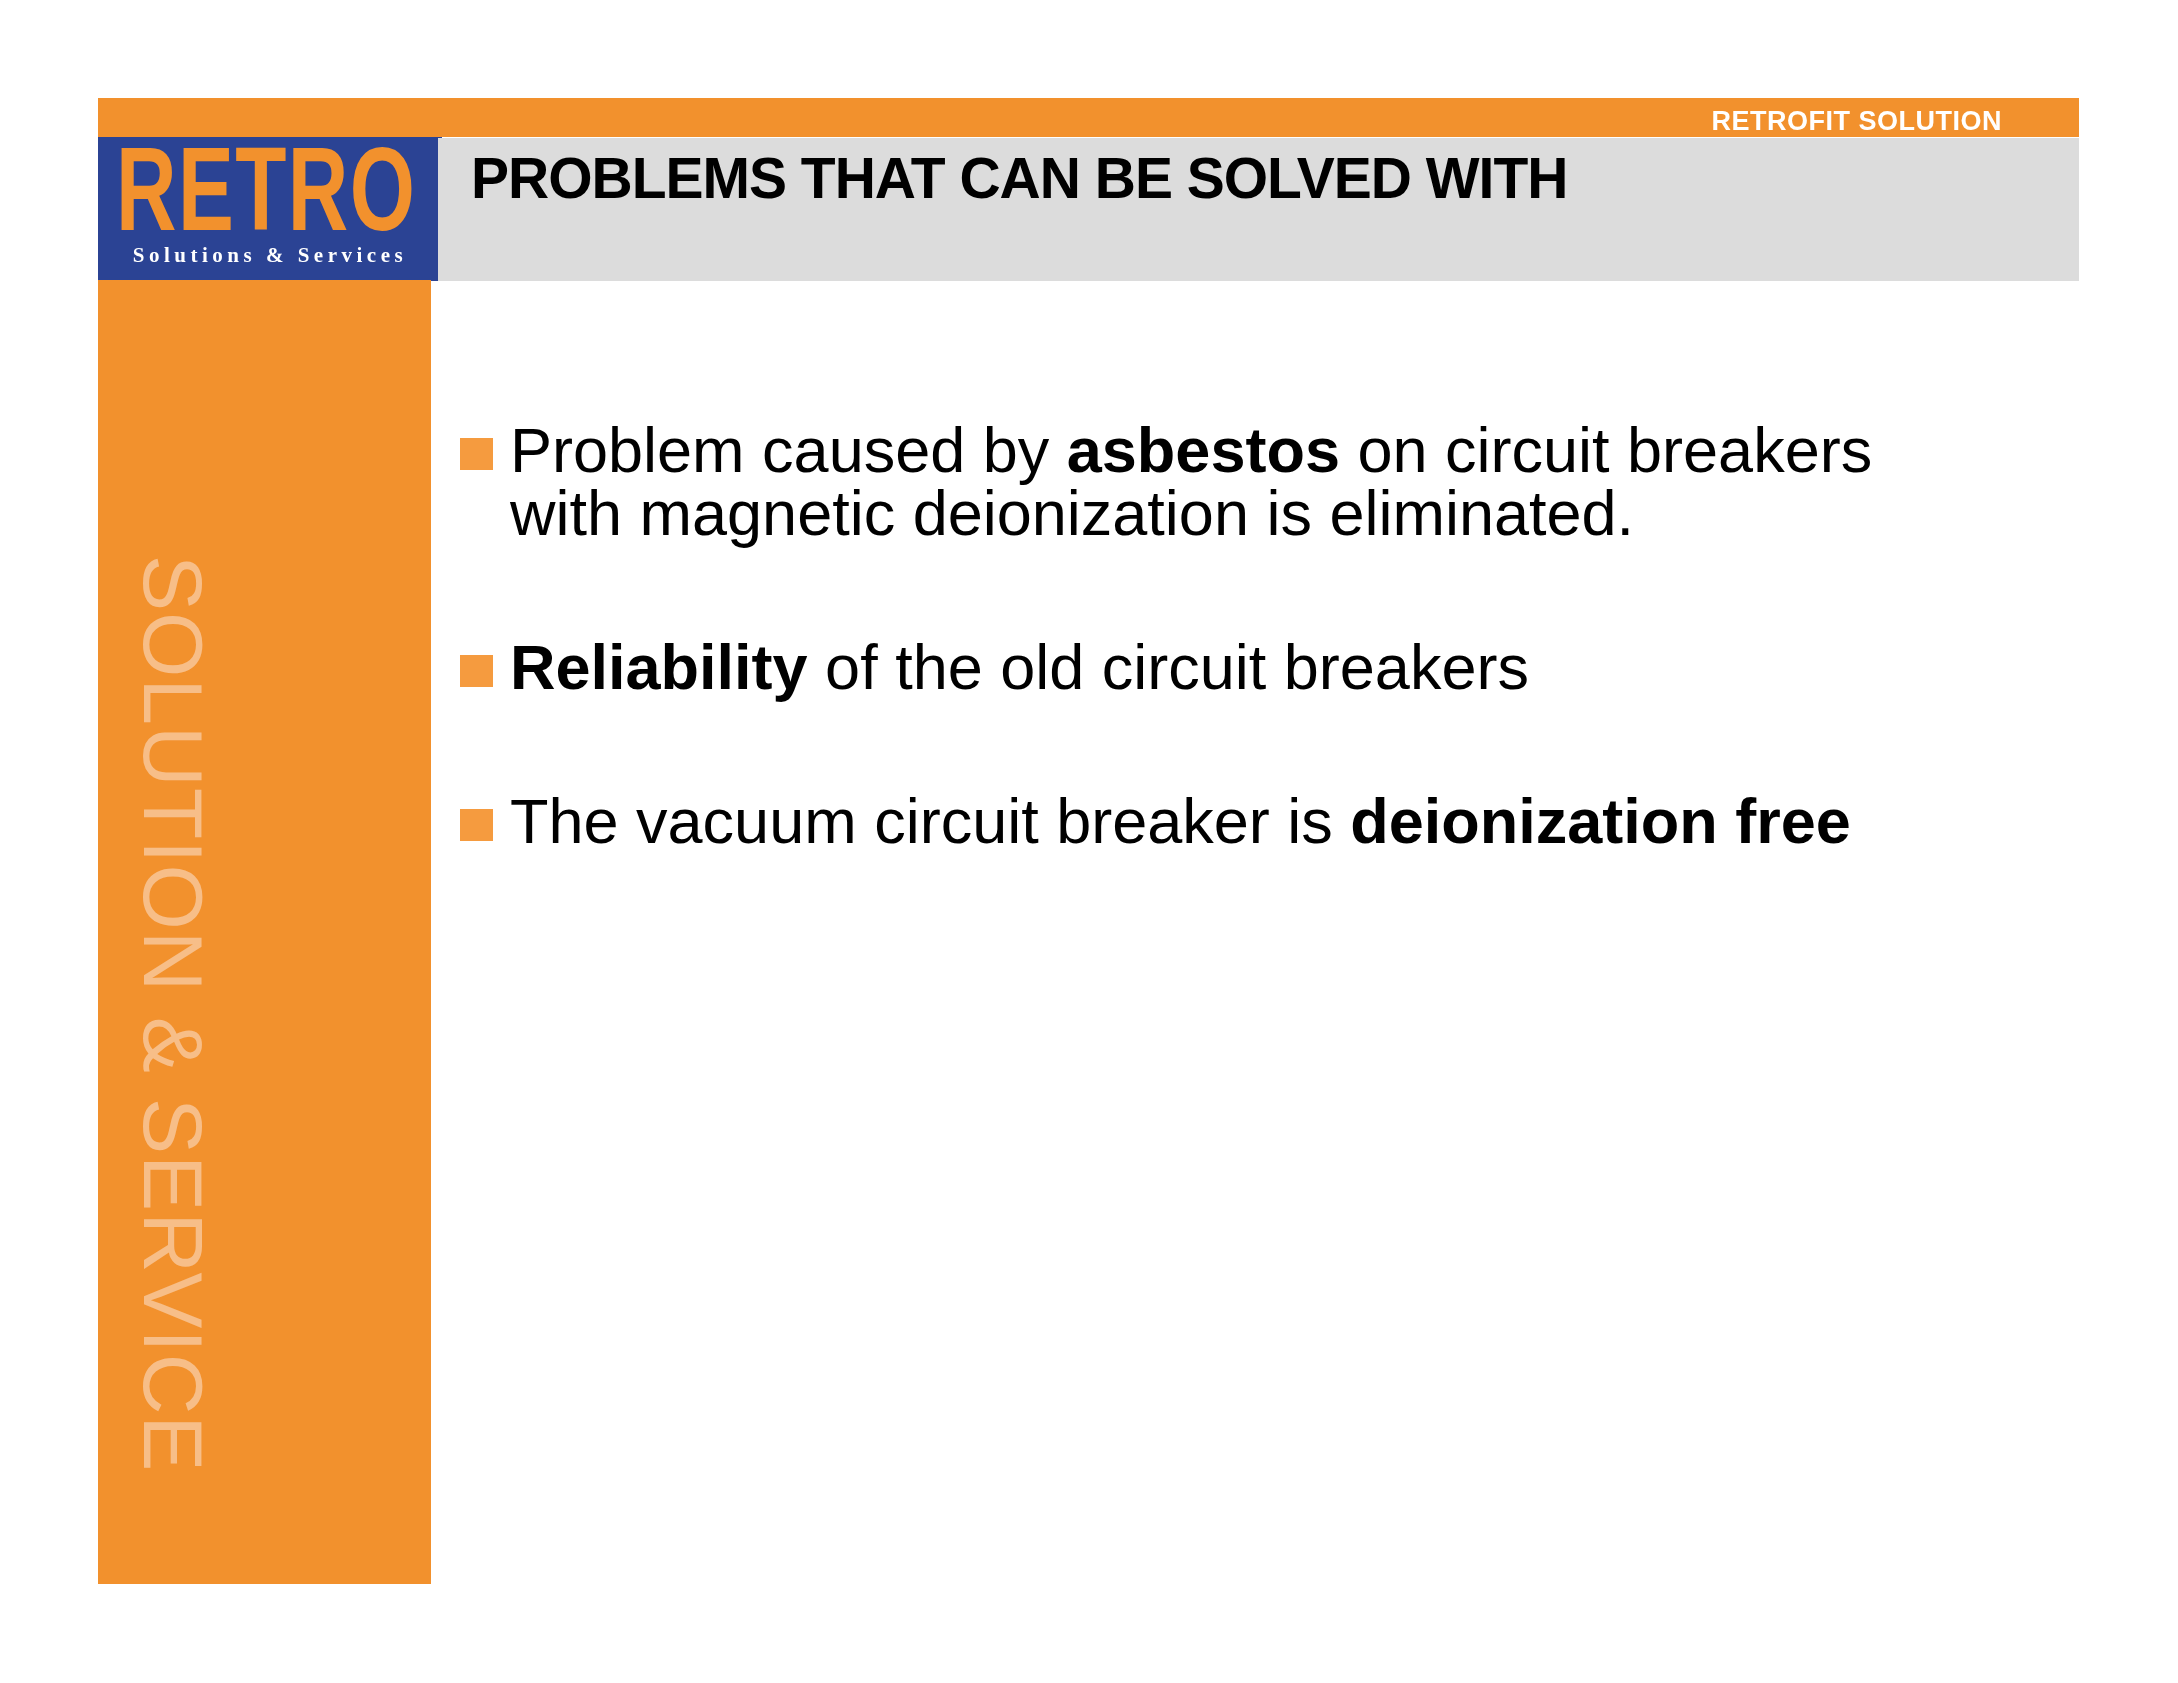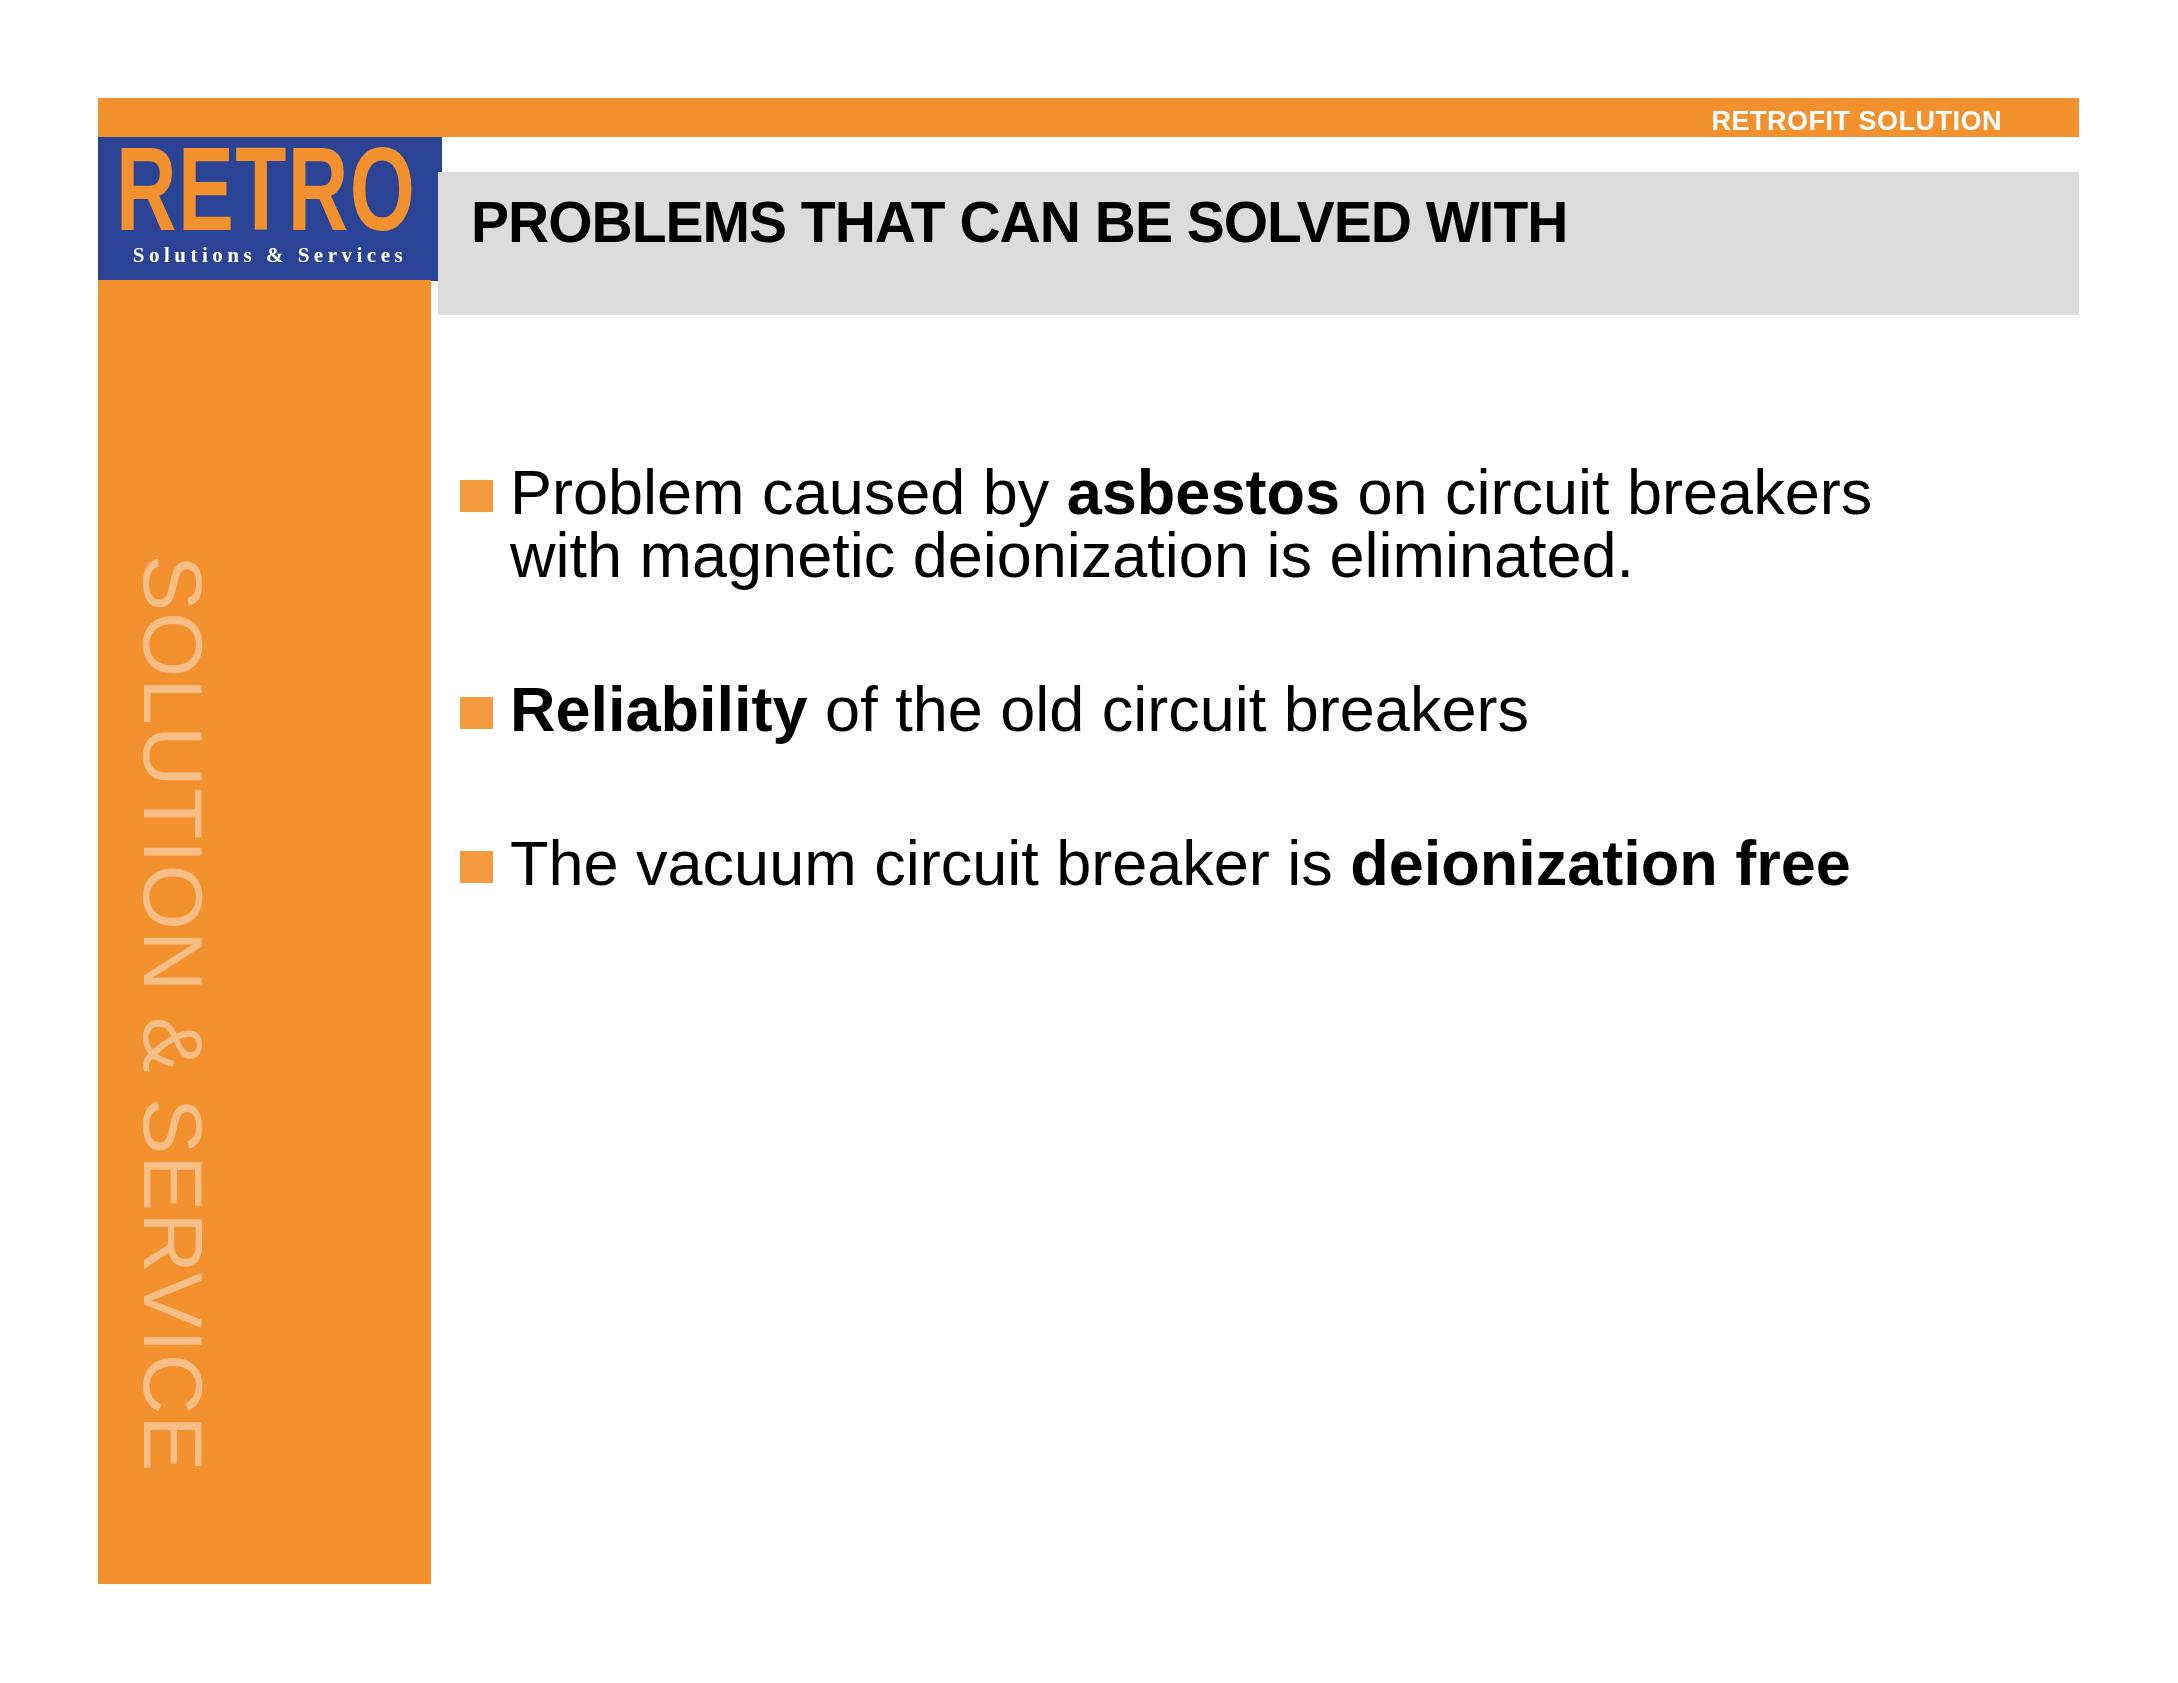--- a/index.html
+++ b/index.html
@@ -77,22 +77,21 @@
 
   
   .header-bar {
     position: absolute;
     left: 438px;
     top: 138px;
     width: 1641px;
     height: 143px;
     background: var(--gray-header, #DCDCDC);
     box-sizing: border-box;
-    padding: 19px 0 0 33px;
-    margin-top: 34px;
+    padding: 9px 0 0 33px;
   }
   .header-title {
     margin: 0;
     color: var(--text-black, #000000);
     font-size: 57px;
     line-height: 62px;
     font-weight: bold;
     letter-spacing: -1px;
   }
 
@@ -115,21 +114,20 @@
     letter-spacing: 1px;
     white-space: nowrap;
   }
 
   
   .content {
     position: absolute;
     left: 460px;
     top: 419px;
     width: 1455px;
-    margin-top: 42px;
   }
   .bullet-list {
     list-style: none;
     margin: 0;
     padding: 0;
   }
   .bullet-item {
     position: relative;
     padding-left: 50px;
     margin-bottom: 91px;

